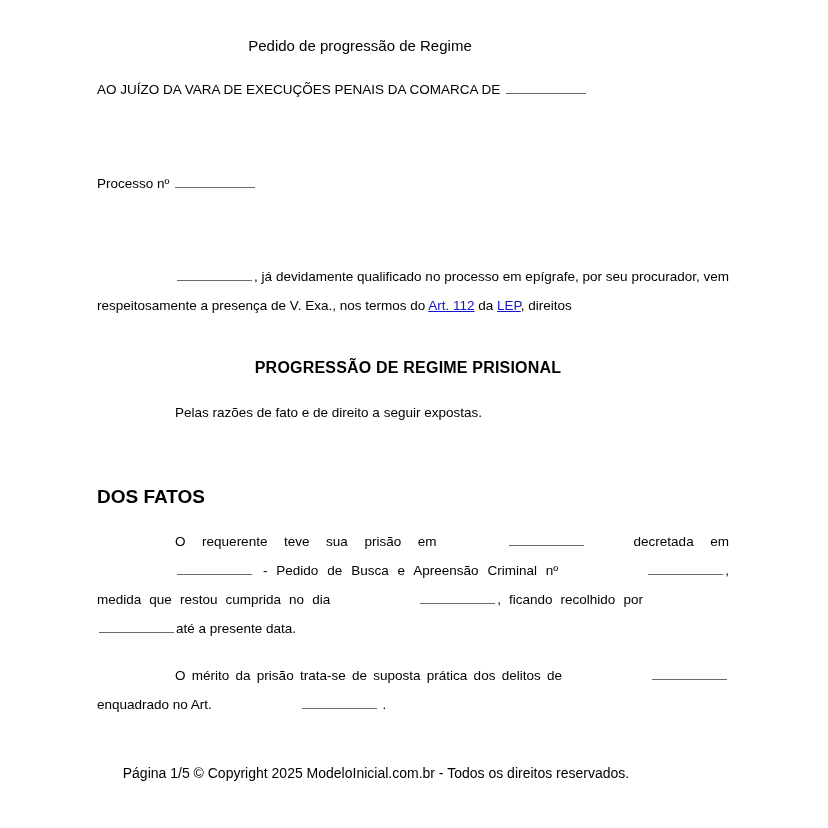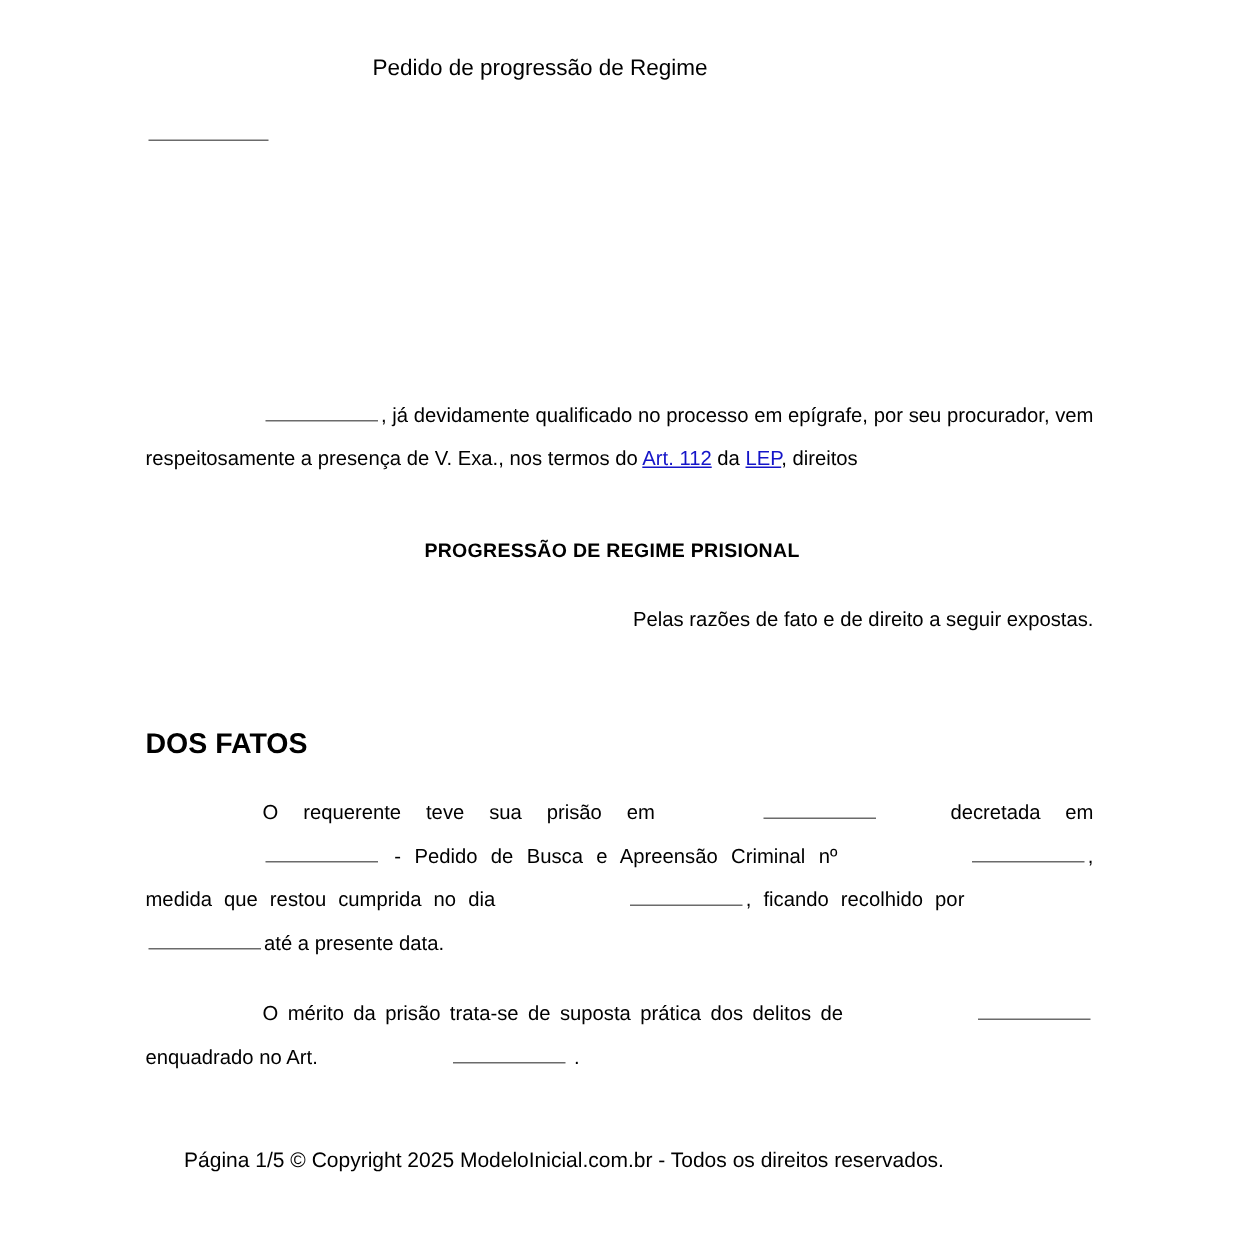--- a/index.html
+++ b/index.html
@@ -47,31 +47,31 @@
   .body-block {
     position: absolute;
     left: 97px;
     width: 632px;
     font-size: 13.5px;
     line-height: 29px;
     text-align: justify;
     text-justify: inter-word;
   }
   .body-block.p-intro { top: 262px; }
-  .body-block.p-razoes { top: 398px; text-align: right; }
+  .body-block.p-razoes { top: 398px; text-align: left; }
   .body-block.p-fatos  { top: 527px; }
   .body-block.p-merito { top: 661px; }
 
   .heading-center {
     position: absolute;
     top: 359px;
     left: 0;
     width: 816px;
     text-align: center;
-    font-size: 13px;
+    font-size: 16px;
     font-weight: bold;
     letter-spacing: 0.2px;
   }
   .section-heading {
     position: absolute;
     top: 487px;
     left: 97px;
     font-size: 19px;
     font-weight: bold;
     line-height: 20px;
@@ -104,23 +104,28 @@
   .gap-e { display: inline-block; width: 48px; }
 </style>
 </head>
 <body>
 
 <div class="page">
 
   <div class="doc-title">Pedido de progressão de Regime</div>
 
   <div class="addressee">
+    <span>AO JUÍZO DA VARA DE EXECUÇÕES PENAIS DA COMARCA DE</span>
     <span class="blank w-lg"></span>
   </div>
 
+  <div class="process-line">
+    <span>Processo nº</span>
+    <span class="blank w-lg"></span>
+  </div>
 
   <div class="body-block p-intro">
     <span class="lead-space"></span><span class="blank w-md"></span><span>, já devidamente qualificado no processo em epígrafe, por seu procurador, vem respeitosamente a presença de V. Exa., nos termos do </span><a class="doclink" href="#">Art. 112</a><span> da </span><a class="doclink" href="#">LEP</a><span>, direitos</span>
   </div>
 
   <div class="heading-center">PROGRESSÃO DE REGIME PRISIONAL</div>
 
   <div class="body-block p-razoes">
     <span class="lead-space"></span><span>Pelas razões de fato e de direito a seguir expostas.</span>
   </div>

